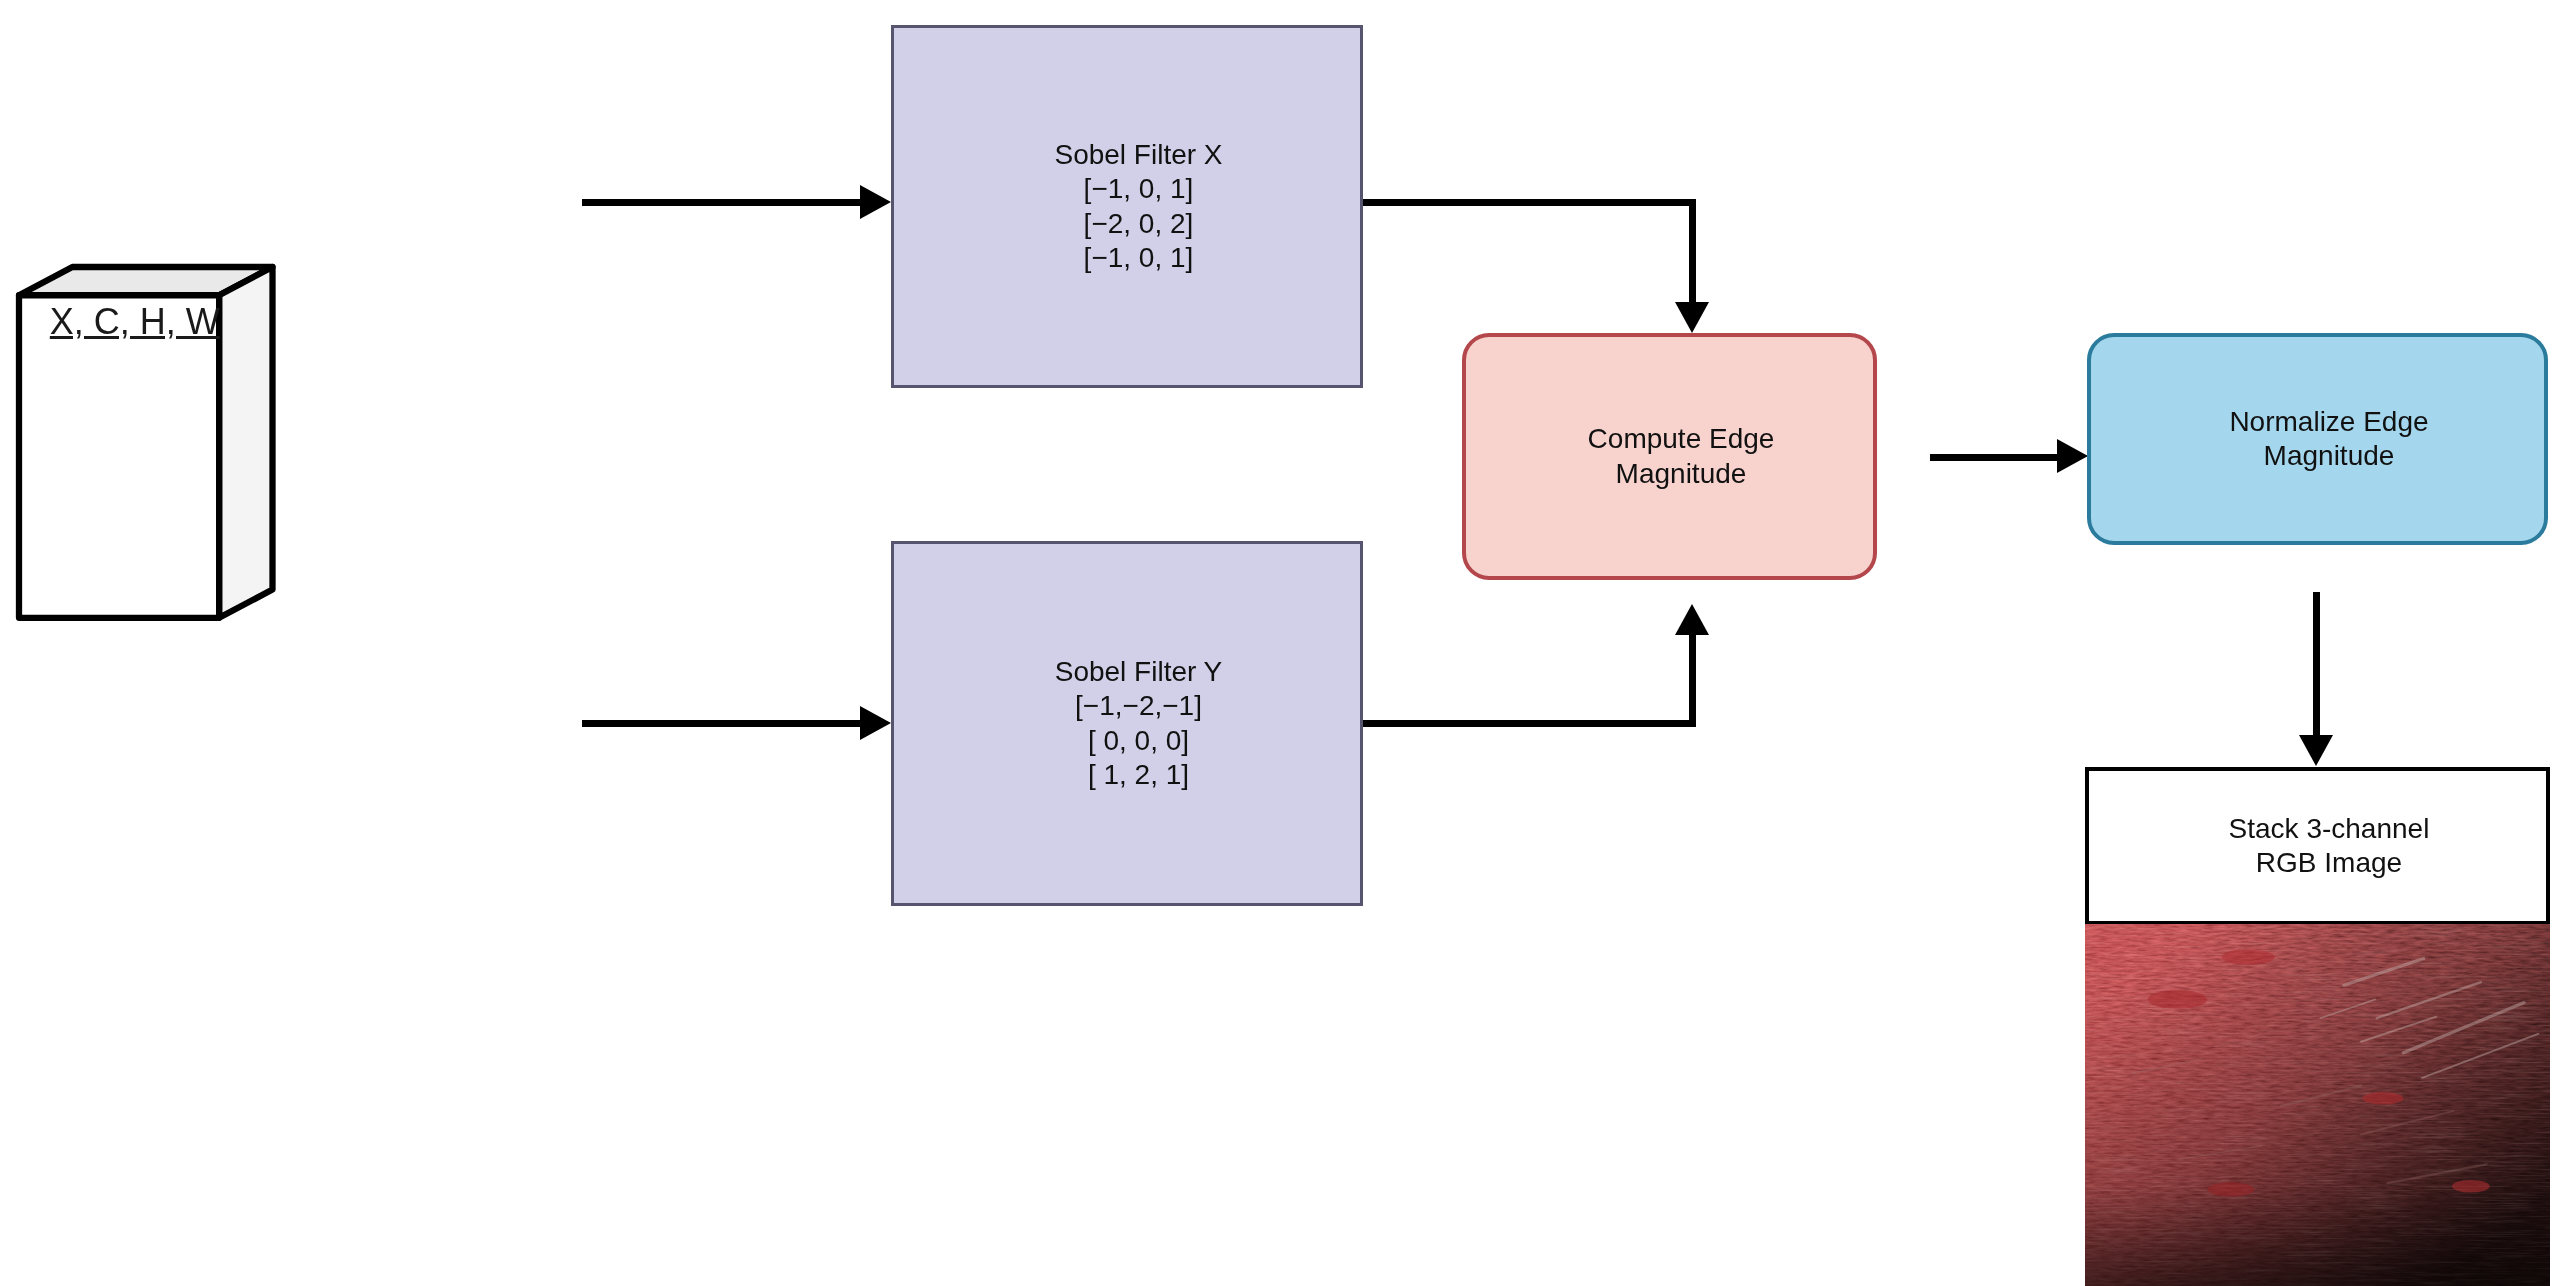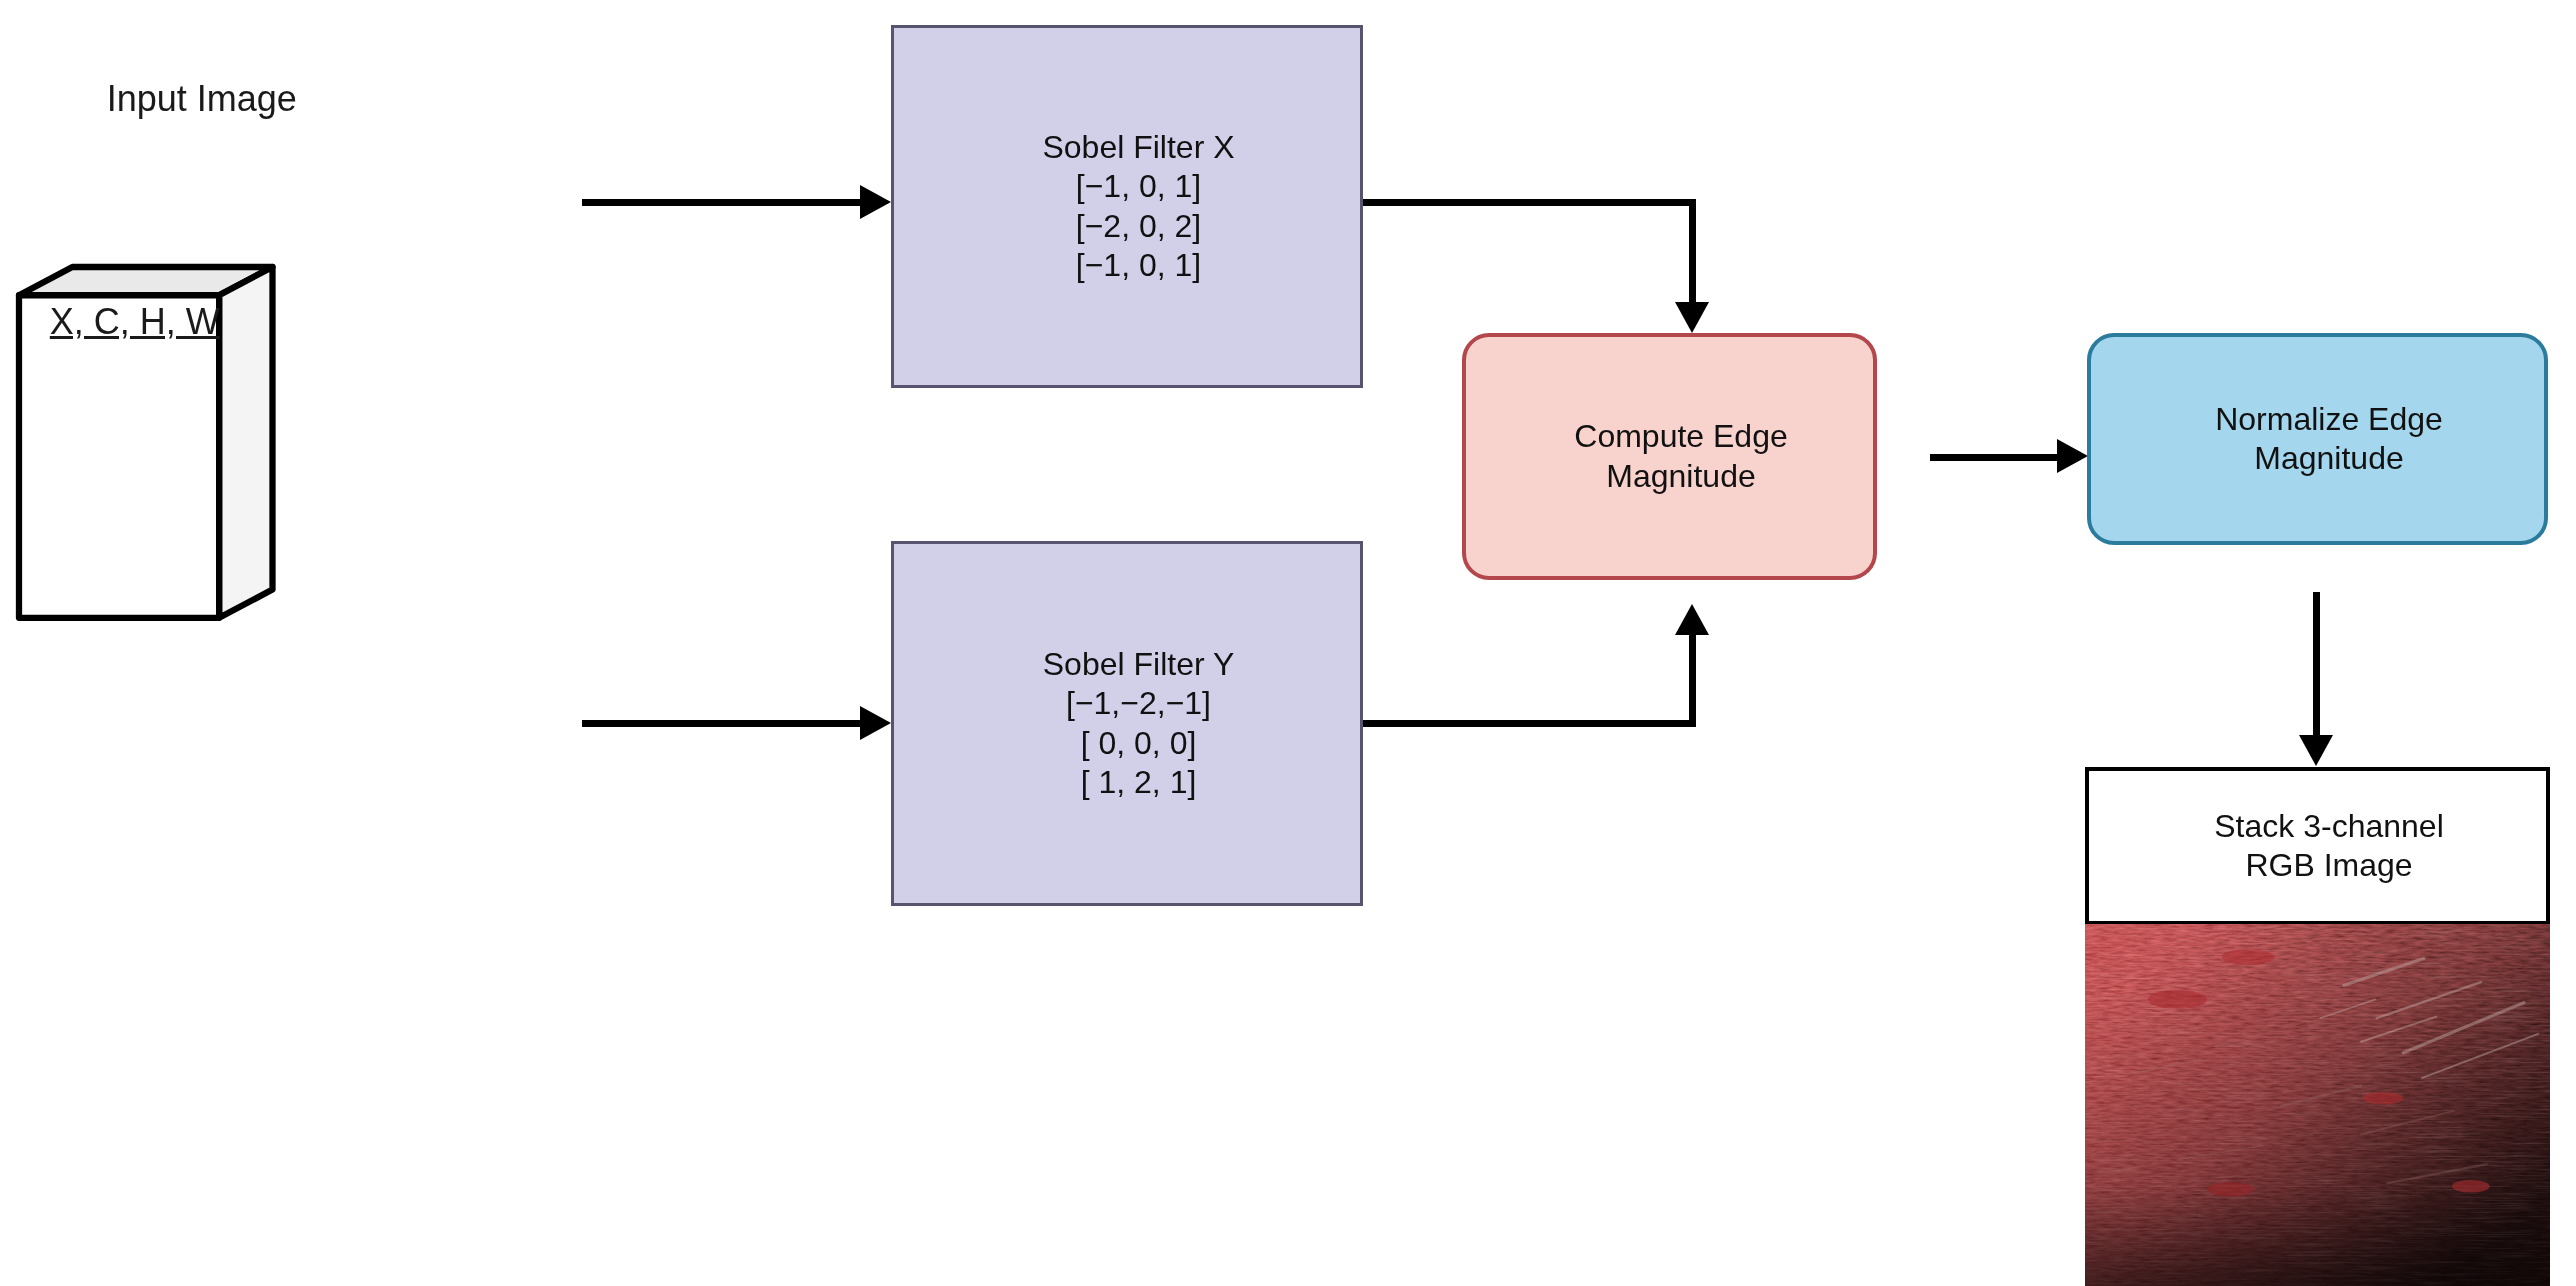--- a/index.html
+++ b/index.html
@@ -8,21 +8,21 @@
 
   
   .lbl{
     position:absolute;color:#1a1a1a;font-size:36px;line-height:1.22;
     text-align:center;white-space:pre;font-family:"Liberation Sans",sans-serif;
   }
 
   
   .box{
     position:absolute;display:flex;align-items:center;justify-content:center;
-    text-align:center;color:#111111;font-size:32px;line-height:1.23;
+    text-align:center;color:#111111;font-size:28px;line-height:1.23;
     box-sizing:border-box;white-space:pre;font-family:"Liberation Sans",sans-serif;padding-left:23px;
   }
   .box-sobel{background:#d2d0e8;border:3.9px solid #56546f;}
   .box-compute{background:#f8d3ce;border:4.7px solid #b3474b;border-radius:27px;}
   .box-normalize{background:#a4d7ed;border:4.7px solid #2b7b9d;border-radius:27px;}
   .box-stack{background:#ffffff;border:4.7px solid #000000;text-align:center;}
 
   
   .cube{position:absolute;}
   .cube svg{display:block;}
@@ -36,21 +36,20 @@
 
   
   .texture{position:absolute;overflow:hidden;background:#1d0507;}
   .texture svg{display:block;width:100%;height:100%;}
 </style>
 </head>
 <body>
 
 <div id="stage">
 
-  <div class="lbl" style="left:17.3px;top:77px;width:369px;">Input Image</div>
 
   <div class="cube" style="left:11px;top:132px;width:275px;height:518px;">
     <svg width="275" height="518" viewBox="0 0 350 660">
 
       <polygon points="10,208 78,172 333,172 265,208" fill="#e9e9e9" stroke="#000000" stroke-width="8" stroke-linejoin="round"></polygon>
 
       <polygon points="265,208 333,172 333,583 265,619" fill="#f4f4f4" stroke="#000000" stroke-width="8" stroke-linejoin="round"></polygon>
 
       <rect x="10" y="208" width="255" height="411" fill="#ffffff" stroke="#000000" stroke-width="8" stroke-linejoin="round"></rect>
     </svg>

